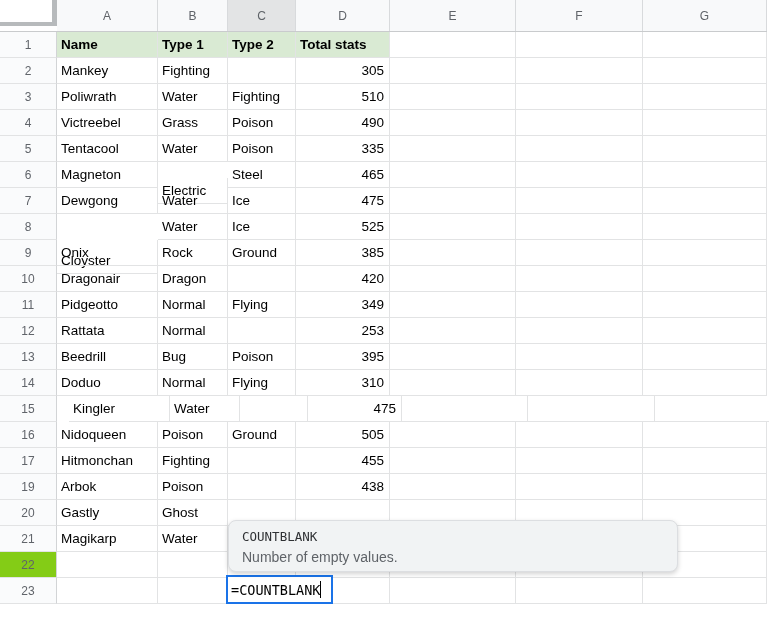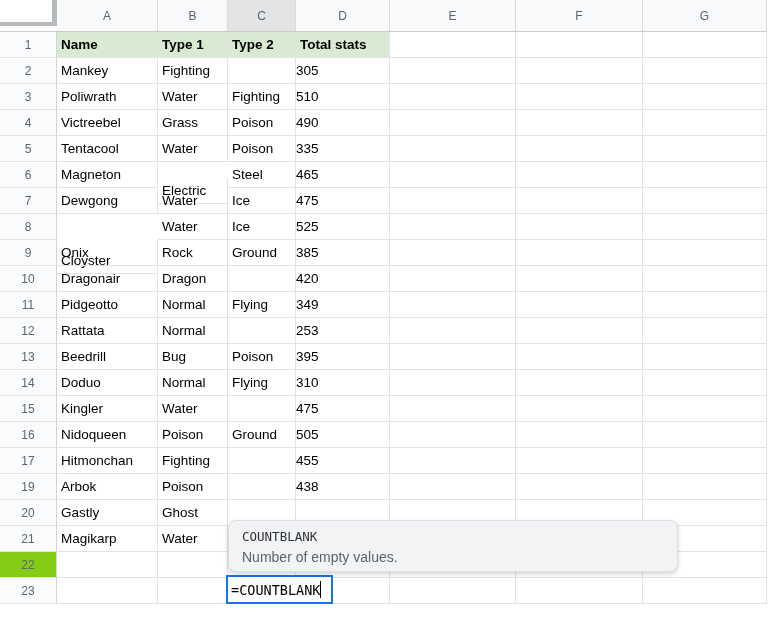--- a/index.html
+++ b/index.html
@@ -20,21 +20,21 @@
   
   #gridrows{position:absolute;left:0;top:32px;width:767px;}
   .gridrow{display:flex;height:26px;}
   .rh{width:57px;flex:none;display:flex;align-items:center;justify-content:center;
       font-size:12px;color:#60646a;background:#fafbfc;
       border-right:1px solid #d2d4d6;border-bottom:1px solid #e2e3e4;}
   .rh.active{background:#84cc16;}
   .cell{flex:none;height:26px;border-right:1px solid #e2e3e4;border-bottom:1px solid #e2e3e4;
         font-size:13.5px;color:#000;line-height:25px;padding-left:4px;white-space:nowrap;overflow:hidden;}
   .cell.hdr{background:#d9ead3;font-weight:bold;}
-  .cell.num{padding-right:20px;padding-left:0;}
+  .cell.num{text-align:right;padding-right:5px;padding-left:0;}
 
   
   .tooltip{position:absolute;left:228px;top:520px;width:450px;height:52px;z-index:10;
            background:#f1f3f4;border:1px solid #dcdee1;border-radius:8px;
            box-shadow:0 2px 5px rgba(0,0,0,0.18);padding:8px 13px;}
   .tt-title{font-family:"DejaVu Sans Mono",monospace;font-size:12.5px;color:#2f3134;line-height:15px;}
   .tt-desc{font-size:14px;color:#5f6368;line-height:18px;margin-top:4px;}
 
   
   .editbox{position:absolute;left:226px;top:575px;width:107px;height:29px;z-index:5;
@@ -198,21 +198,21 @@
         <div class="cell" style="width: 101px;">Doduo</div>
         <div class="cell" style="width: 70px;">Normal</div>
         <div class="cell" style="width: 68px;">Flying</div>
         <div class="cell num" style="width: 94px;">310</div>
         <div class="cell" style="width: 126px;"></div>
         <div class="cell" style="width: 127px;"></div>
         <div class="cell" style="width: 124px;"></div>
       </div>
       <div class="gridrow">
         <div class="rh">15</div>
-        <div class="cell" style="width: 101px;">Kingler</div>
+        <div class="cell" style="width: 101px; margin-left: 12px;">Kingler</div>
         <div class="cell" style="width: 70px;">Water</div>
         <div class="cell" style="width: 68px;"></div>
         <div class="cell num" style="width: 94px;">475</div>
         <div class="cell" style="width: 126px;"></div>
         <div class="cell" style="width: 127px;"></div>
         <div class="cell" style="width: 124px;"></div>
       </div>
       <div class="gridrow">
         <div class="rh">16</div>
         <div class="cell" style="width: 101px;">Nidoqueen</div>

